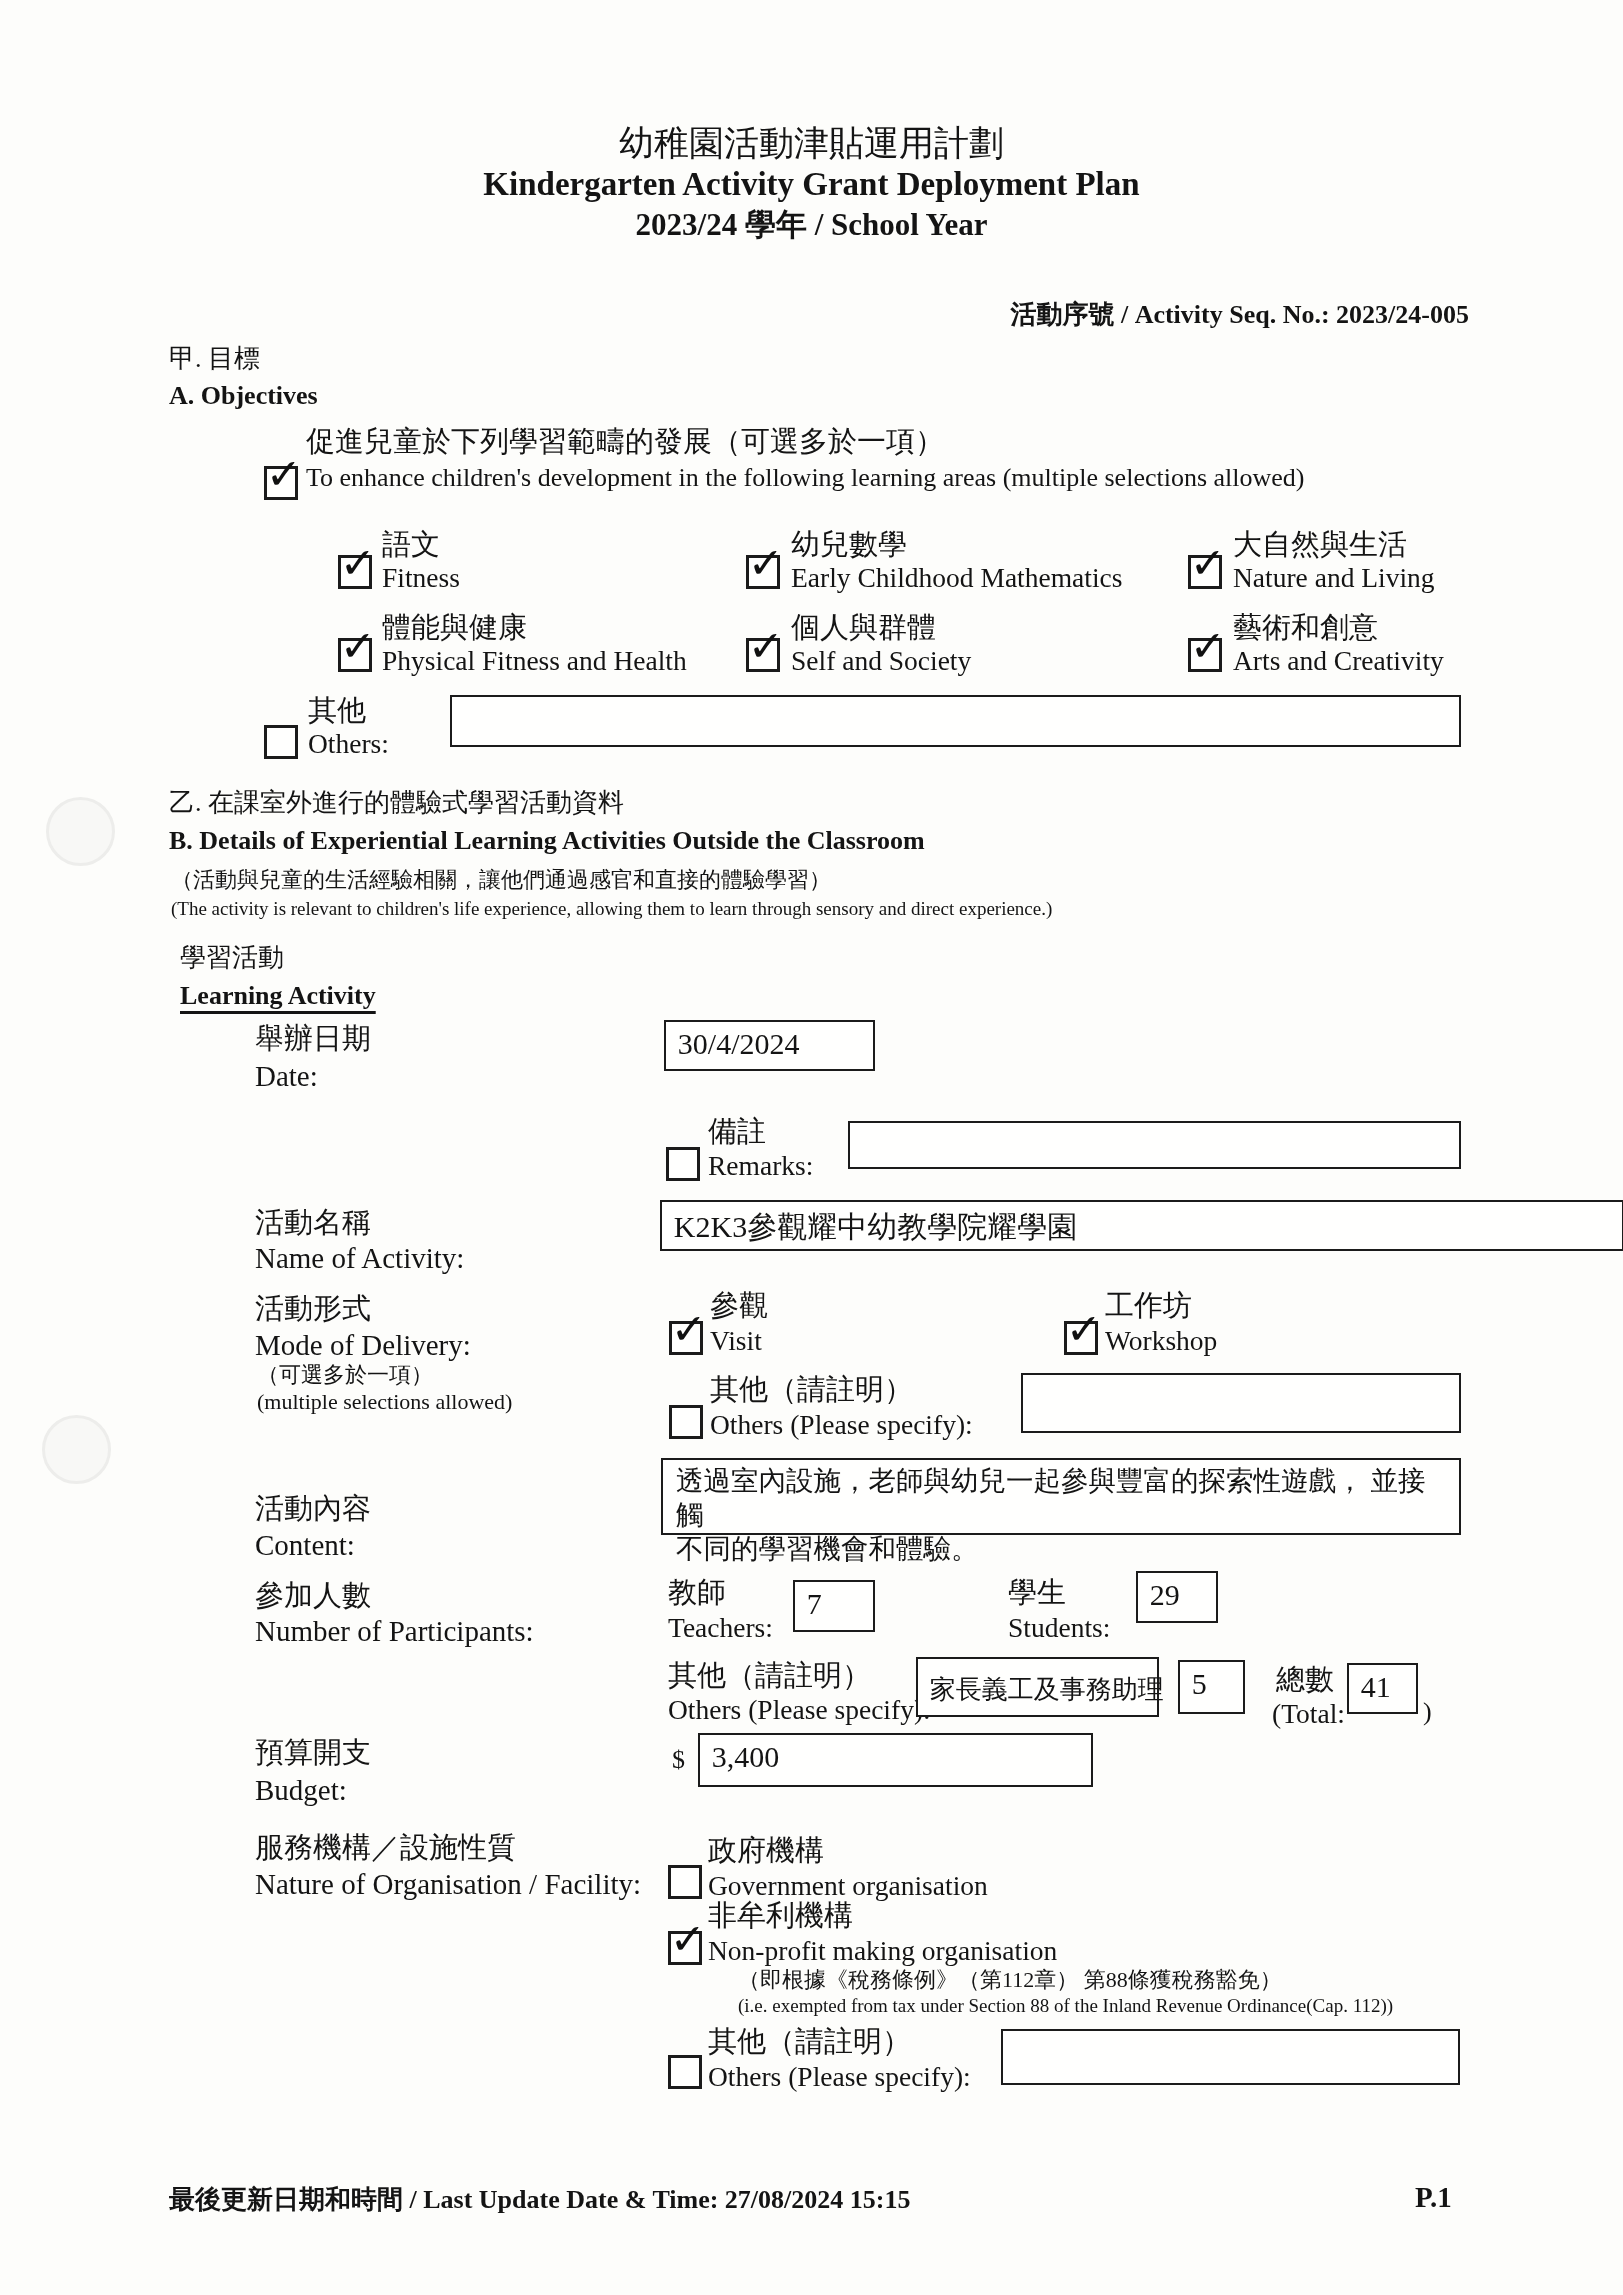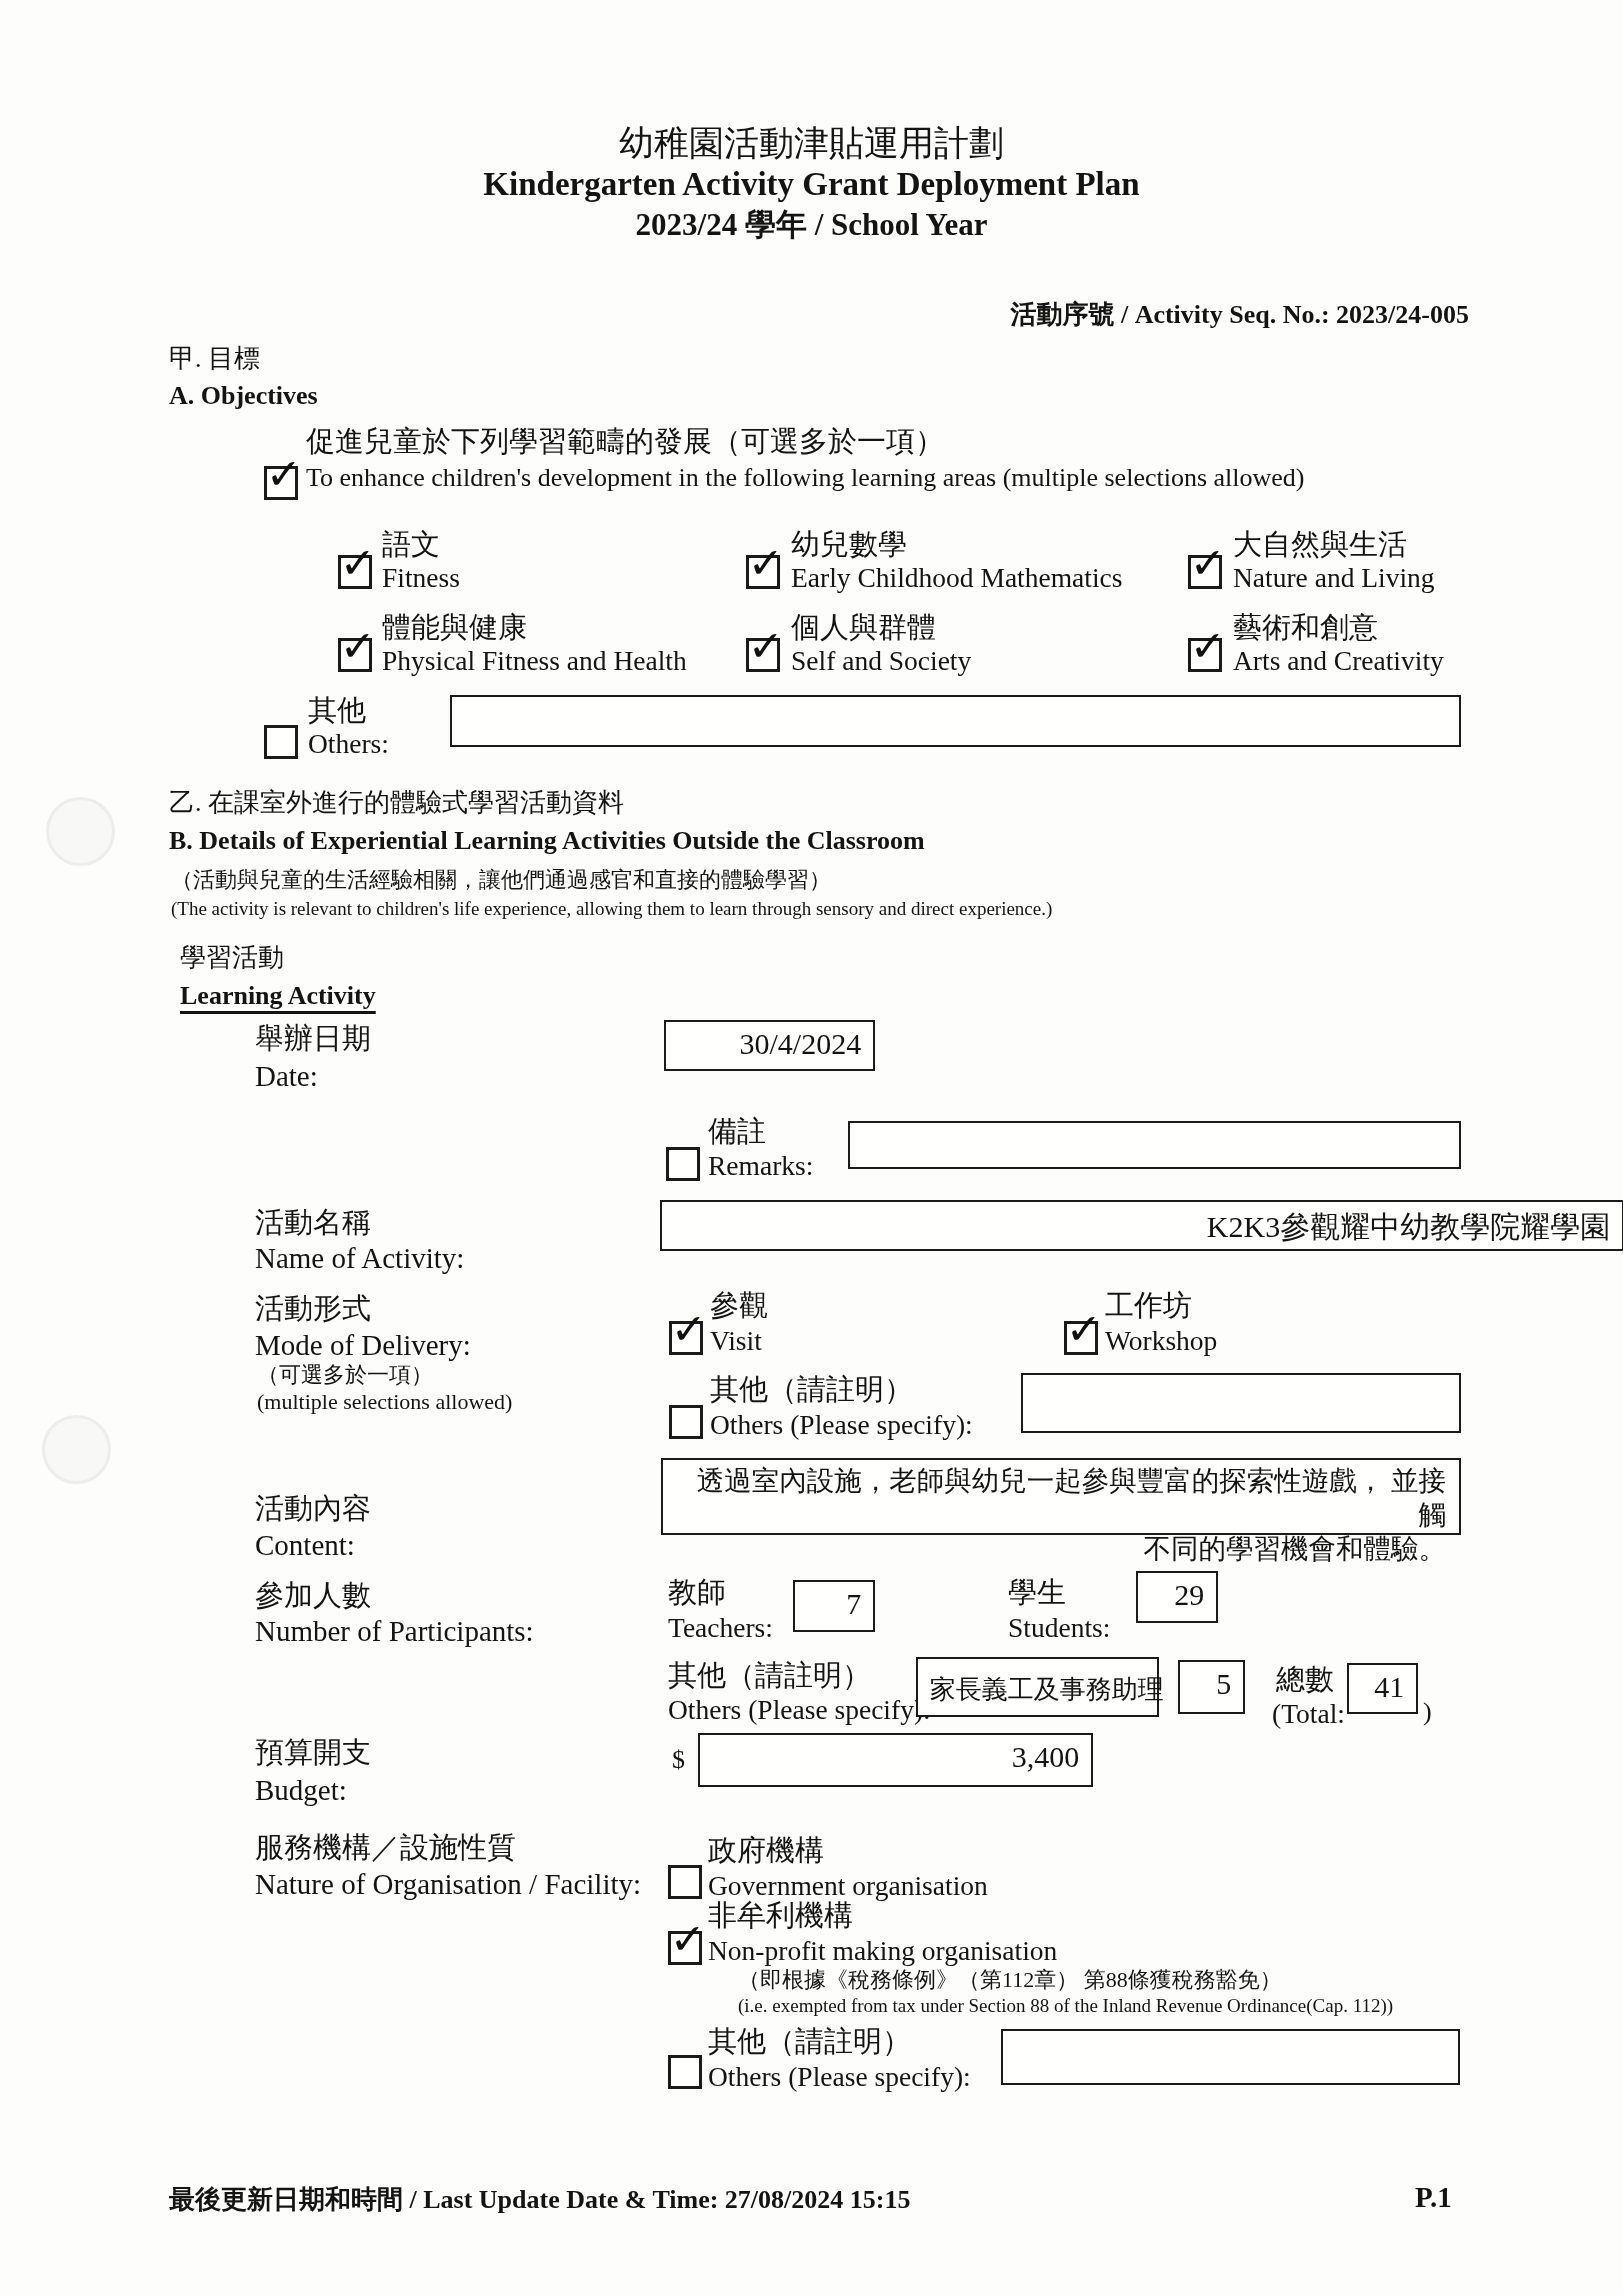--- a/index.html
+++ b/index.html
@@ -10,21 +10,21 @@
   }
   .abs{position:absolute;white-space:nowrap;line-height:1.12;}
   .ctr{left:0;width:1623px;text-align:center;}
   .b{font-weight:bold;}
   .i{}
   .u{text-decoration:underline;text-decoration-thickness:2.6px;text-underline-offset:6.5px;}
   .f54{font-size:35px;} .f50{font-size:33px;} .f48{font-size:31px;}
   .f46{font-size:26px;} .f44{font-size:29px;} .f42{font-size:27.5px;}
   .f40{font-size:26px;} .f34{font-size:22px;} .f33{font-size:19px;}
   .box{position:absolute;border:2.6px solid #1b1b1b;background:#fffffe;box-sizing:border-box;}
-  .box .val{display:block;padding:5.2px 11.8px;font-size:30px;white-space:nowrap;text-align:right;}
+  .box .val{display:block;padding:5.2px 11.8px;font-size:30px;white-space:nowrap;}
   .box .val.small{font-size:26px;}
   .box .val.pre{white-space:pre-line;font-size:27.5px;line-height:34px;padding:3.9px 13px;}
   .cb{position:absolute;width:27.5px;height:27.5px;border:3.3px solid #1b1b1b;box-sizing:content-box;background:#fffffe;}
   .cb.on::after{
     content:"✓";position:absolute;left:-1.3px;top:-19.6px;
     font-family:"DejaVu Sans",sans-serif;font-weight:bold;font-size:43px;color:#111;
   }
   .punch{position:absolute;width:63px;height:63px;border-radius:50%;
     border:3.9px solid #ededeb;background:#f8f8f6;}
 </style>

